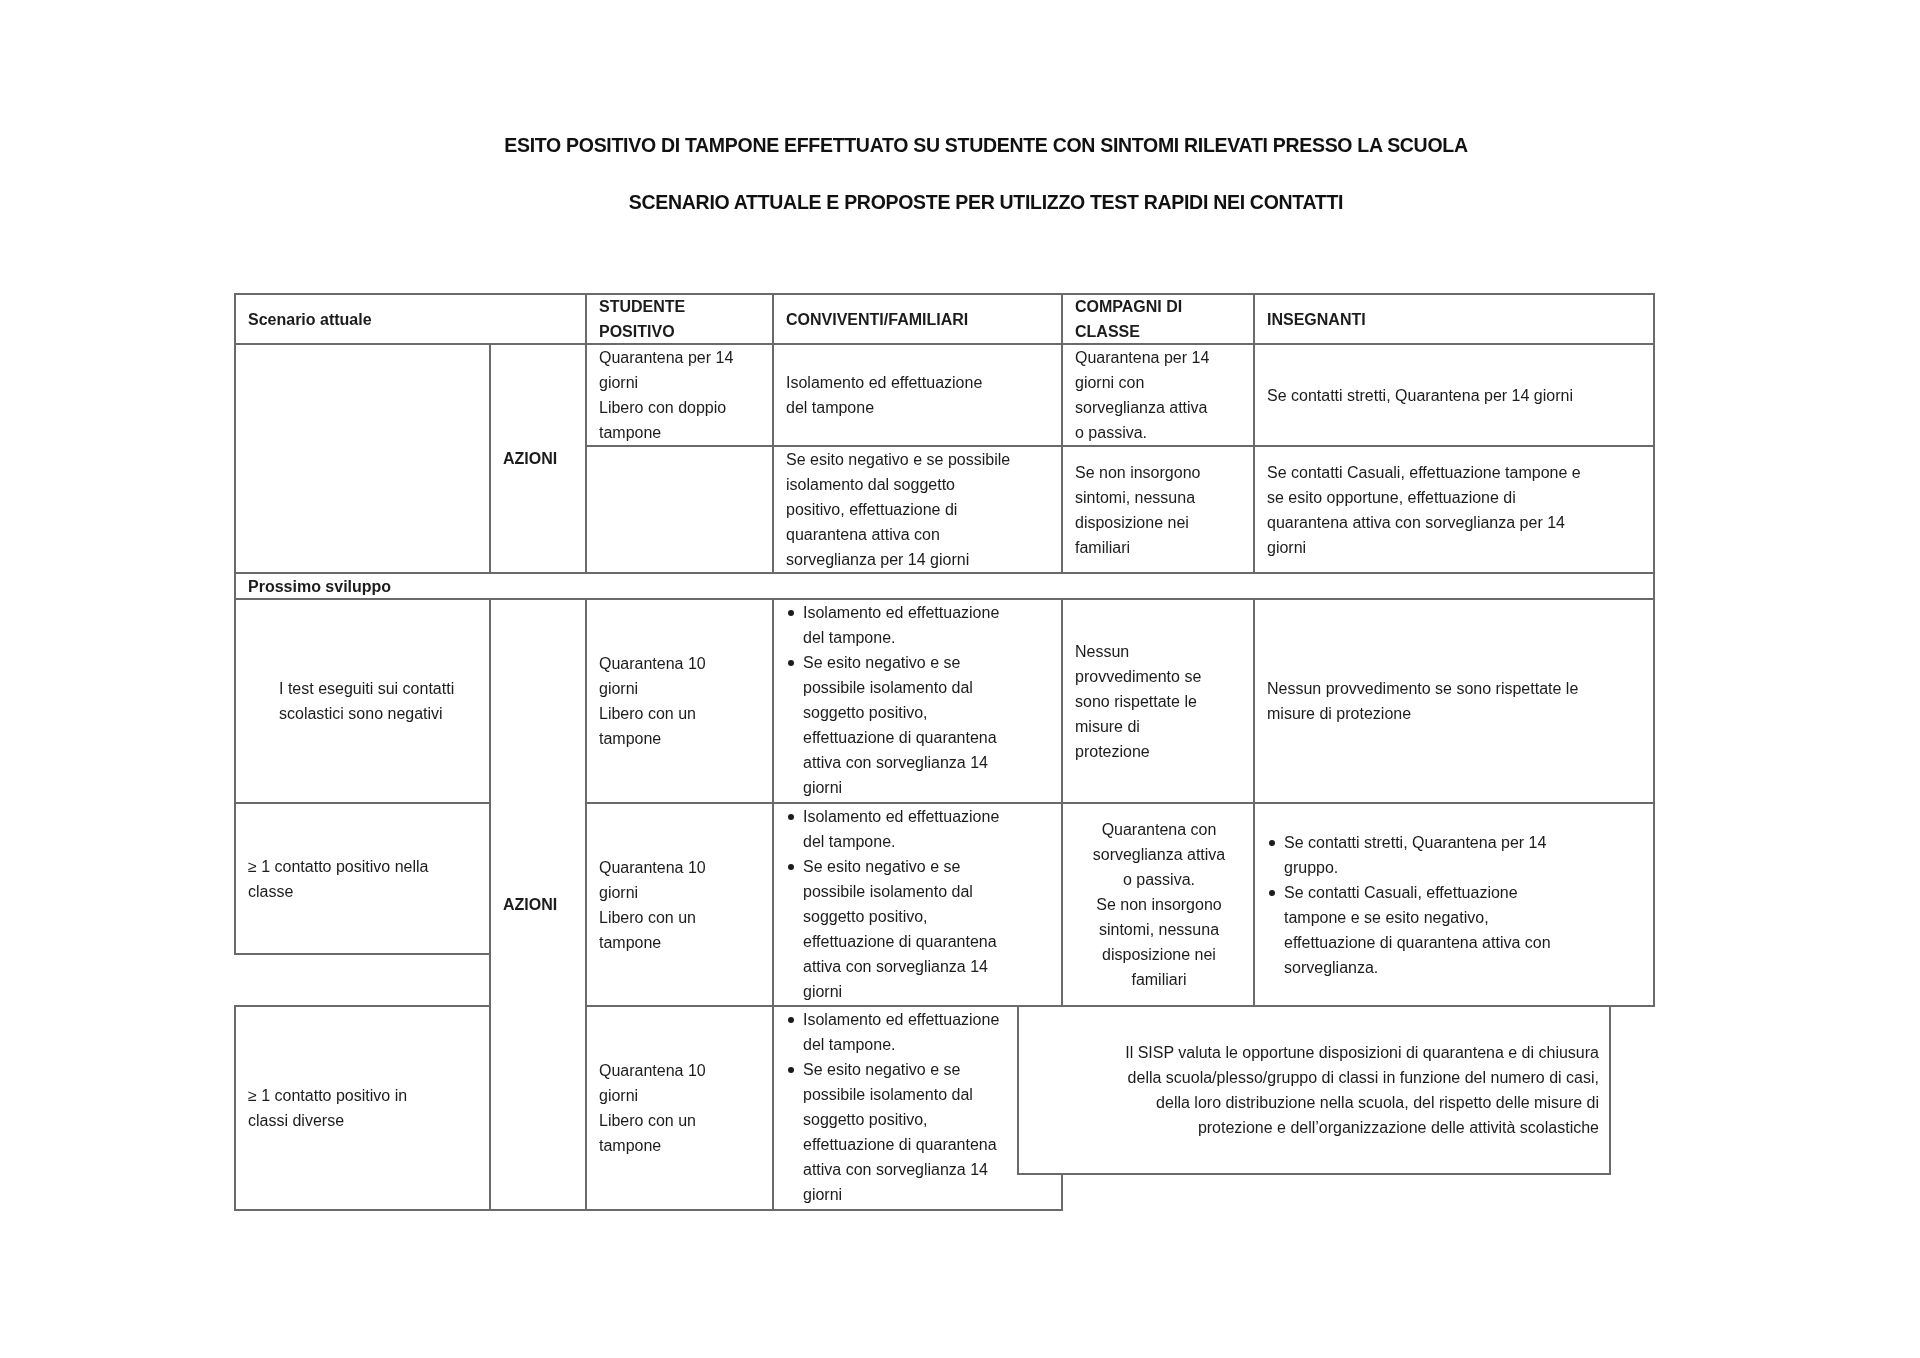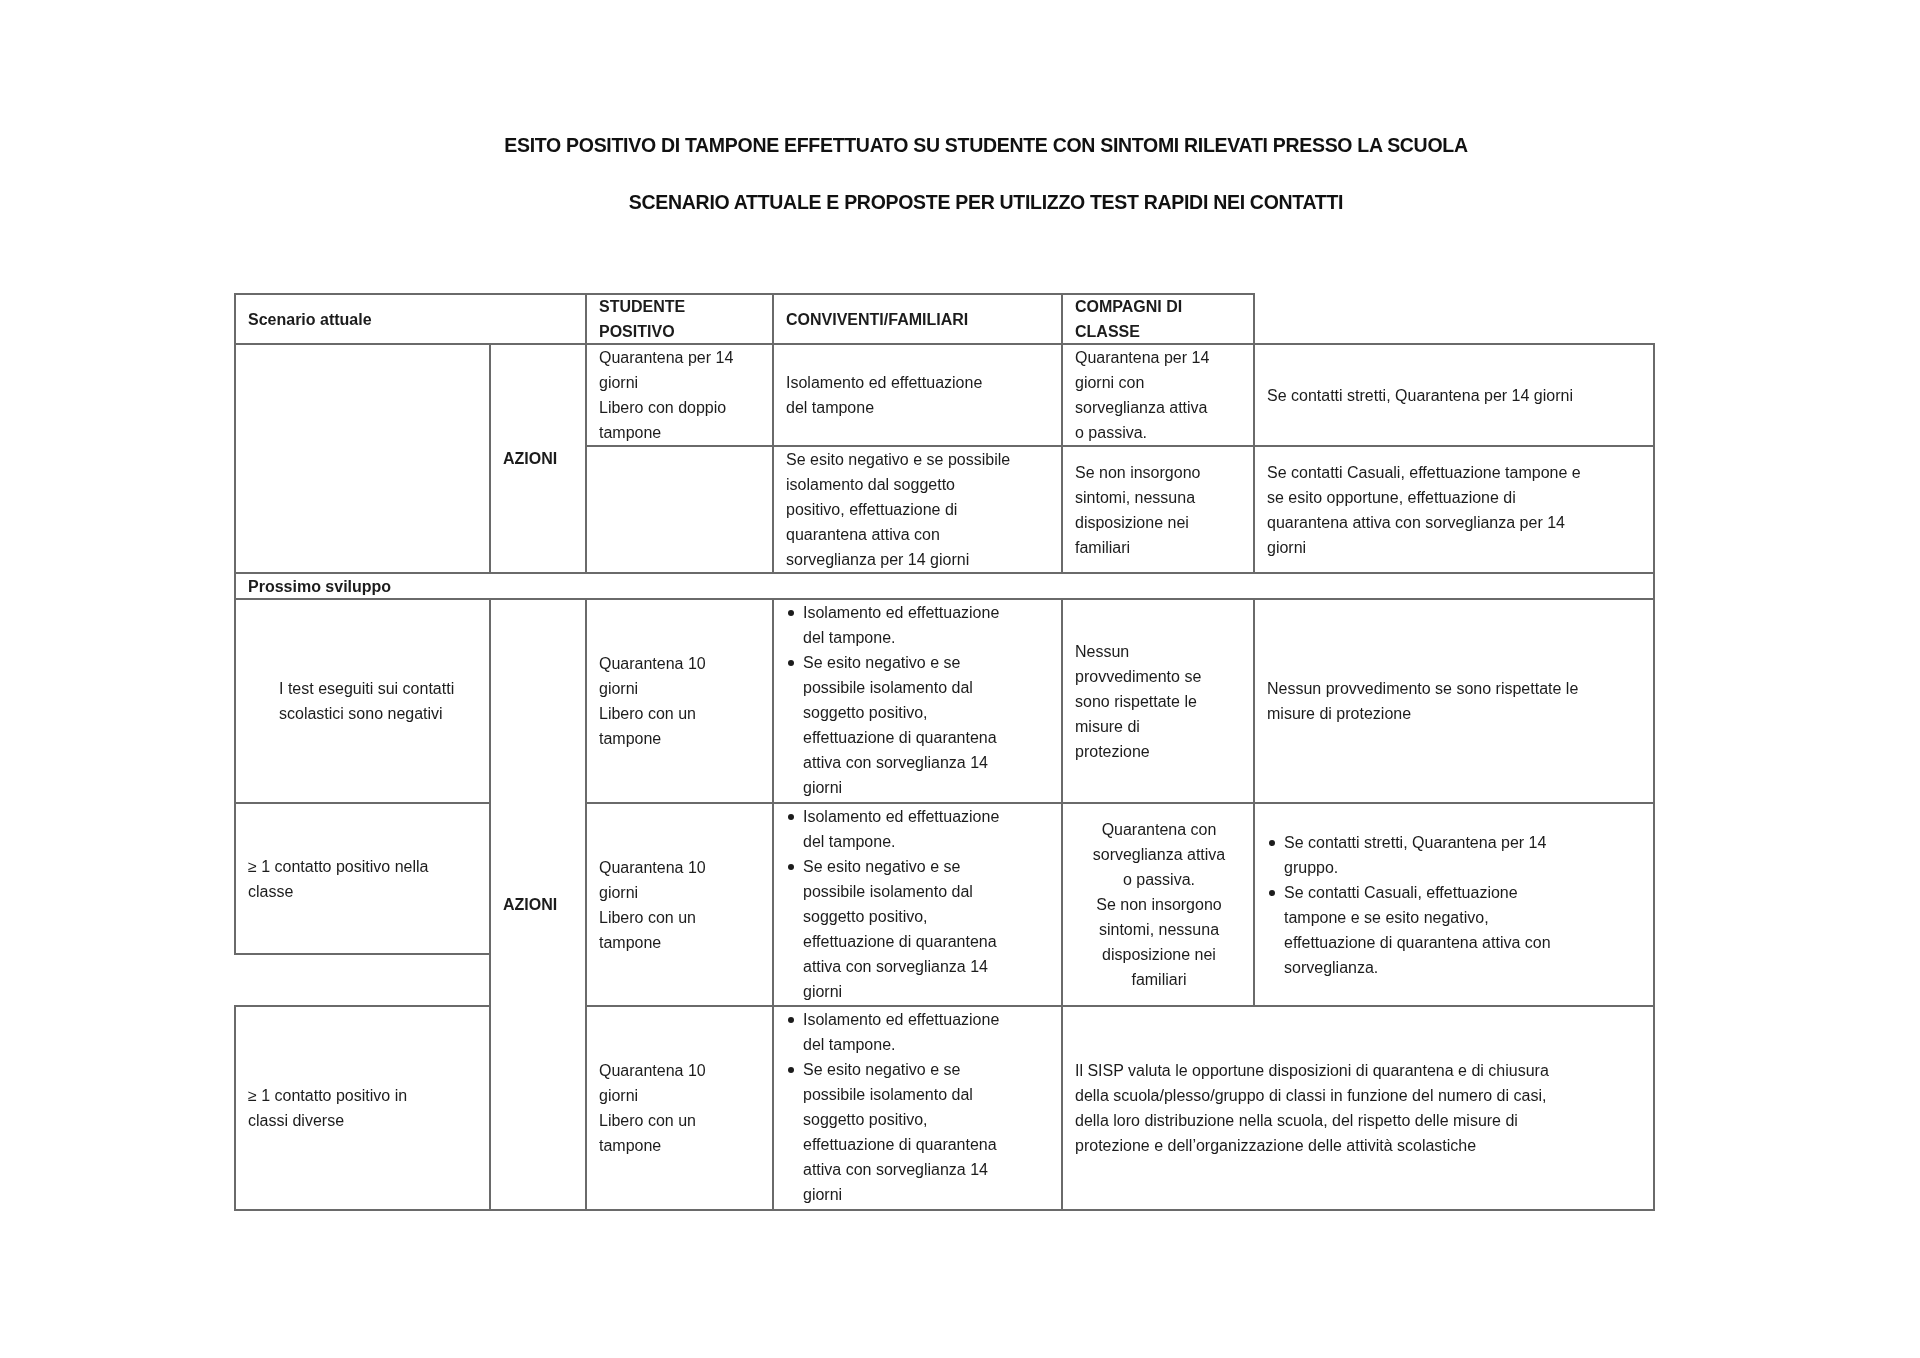--- a/index.html
+++ b/index.html
@@ -86,20 +86,23 @@
       <span class="line">STUDENTE</span>
       <span class="line">POSITIVO</span>
     </div>
   <div class="cell vcenter bold" style="left:772px;top:293px;width:291px;height:52px;justify-content:center;">
       <span class="line">CONVIVENTI/FAMILIARI</span>
     </div>
   <div class="cell vcenter bold" style="left:1061px;top:293px;width:194px;height:52px;">
       <span class="line">COMPAGNI DI</span>
       <span class="line">CLASSE</span>
     </div>
+  <div class="cell vcenter bold" style="left:1253px;top:293px;width:402px;height:52px;">
+      <span class="line">INSEGNANTI</span>
+    </div>
 
   <div class="cell" style="left:234px;top:343px;width:257px;height:231px;"></div>
   <div class="cell vcenter bold" style="left:489px;top:343px;width:98px;height:231px;">
     <span class="line">AZIONI</span>
   </div>
 
   <div class="cell top" style="left:585px;top:343px;width:189px;height:104px;">
       <span class="line">Quarantena per 14</span>
       <span class="line">giorni</span>
       <span class="line">Libero con doppio</span>
@@ -247,19 +250,19 @@
       </div>
       <div class="bul">
         <span class="line">Se esito negativo e se</span>
         <span class="line">possibile isolamento dal</span>
         <span class="line">soggetto positivo,</span>
         <span class="line">effettuazione di quarantena</span>
         <span class="line">attiva con sorveglianza 14</span>
         <span class="line">giorni</span>
       </div>
     </div>
-  <div class="cell vcenter" style="left:1061px;top:1005px;width:594px;height:206px;">
+  <div class="cell vcenter" style="left:1017px;top:1005px;width:594px;height:170px;text-align:right;">
       <span class="line">Il SISP valuta le opportune disposizioni di quarantena e di chiusura</span>
       <span class="line">della scuola/plesso/gruppo di classi in funzione del numero di casi,</span>
       <span class="line">della loro distribuzione nella scuola, del rispetto delle misure di</span>
       <span class="line">protezione e dell’organizzazione delle attività scolastiche</span>
     </div>
 </div>
 
 </body></html>

